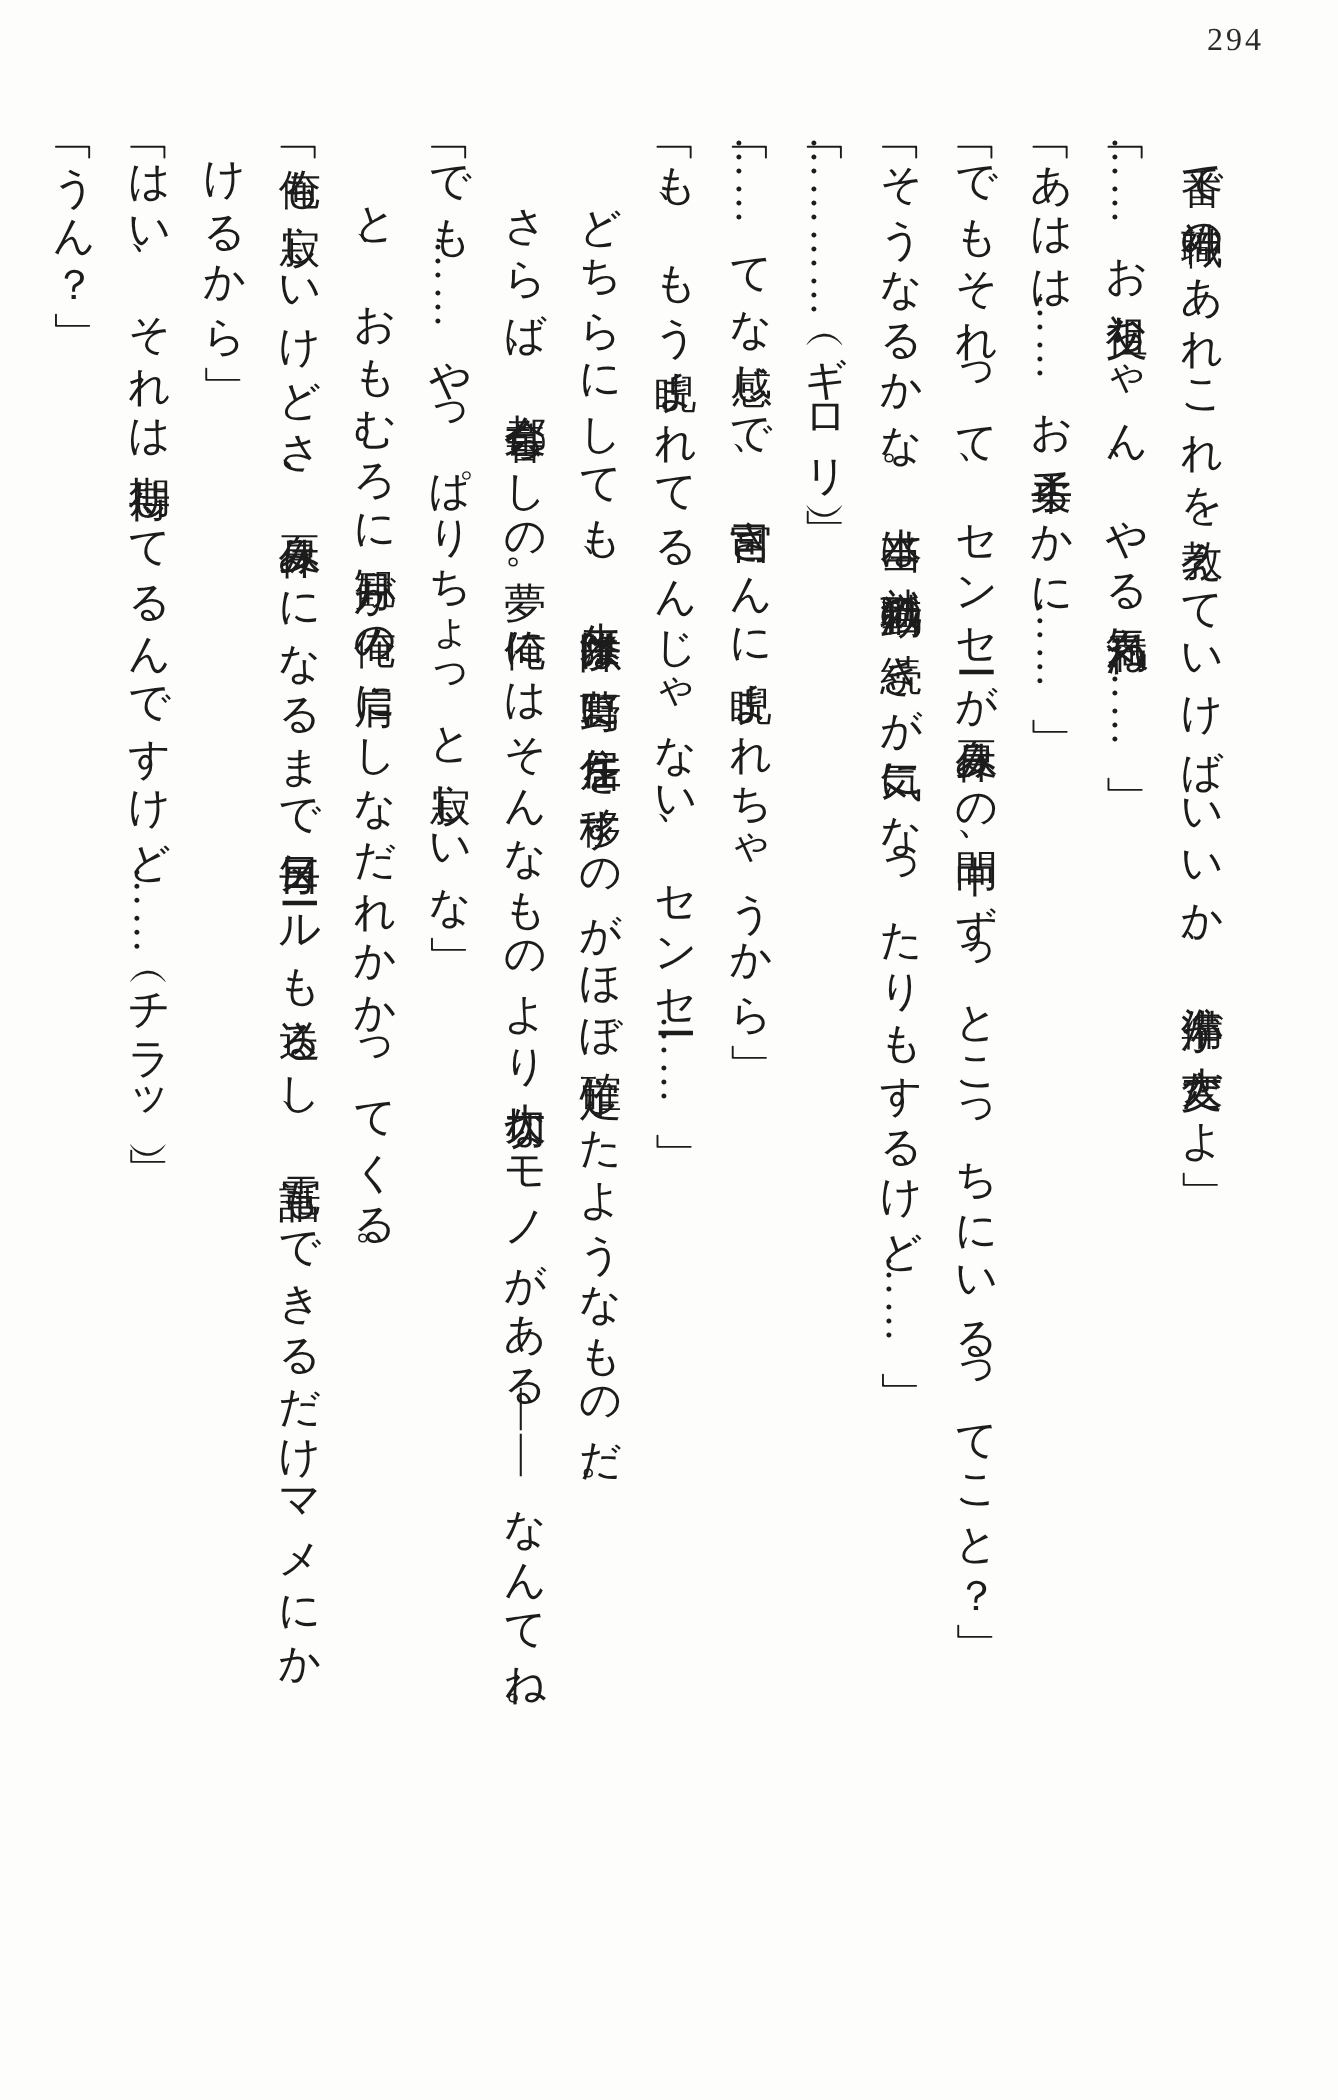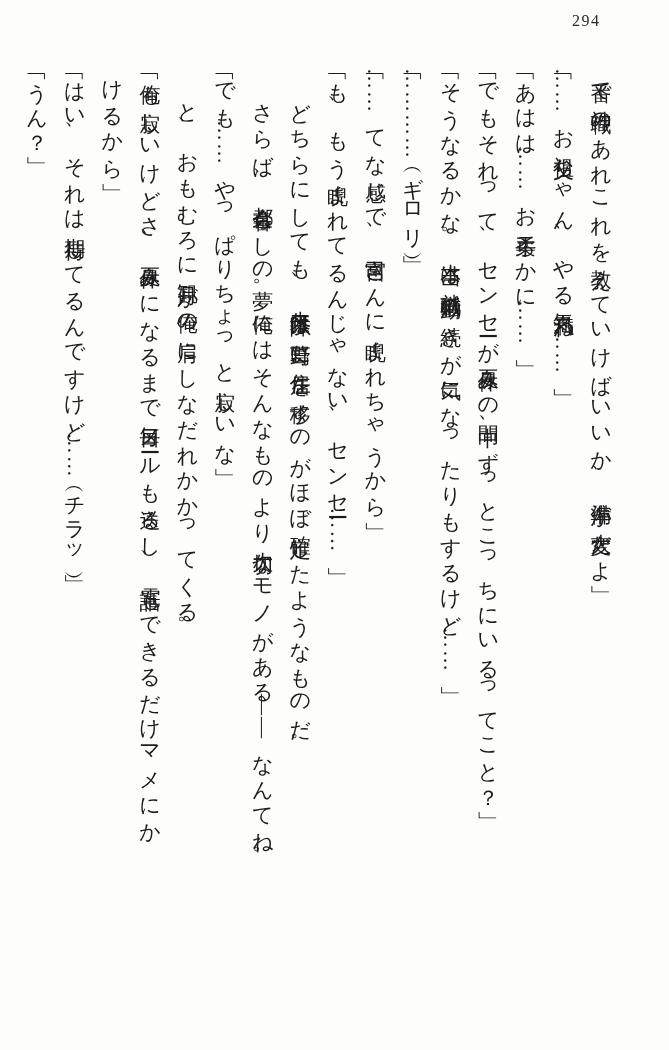--- a/index.html
+++ b/index.html
@@ -14,21 +14,21 @@
     background: #fdfdfc;
     overflow: hidden;
     font-family: "Liberation Serif", "DejaVu Serif", serif;
     color: #1c1c1c;
   }
   .page-number {
     position: absolute;
     top: 12px;
     left: 572px;
     width: 60px;
-    text-align: left;
+    text-align: right;
     font-size: 16px;
     letter-spacing: 1.5px;
     color: #2a2a2a;
   }
   .text-body {
     position: absolute;
     top: 66px;
     right: 50px;
     height: 932px;
     writing-mode: vertical-rl;

